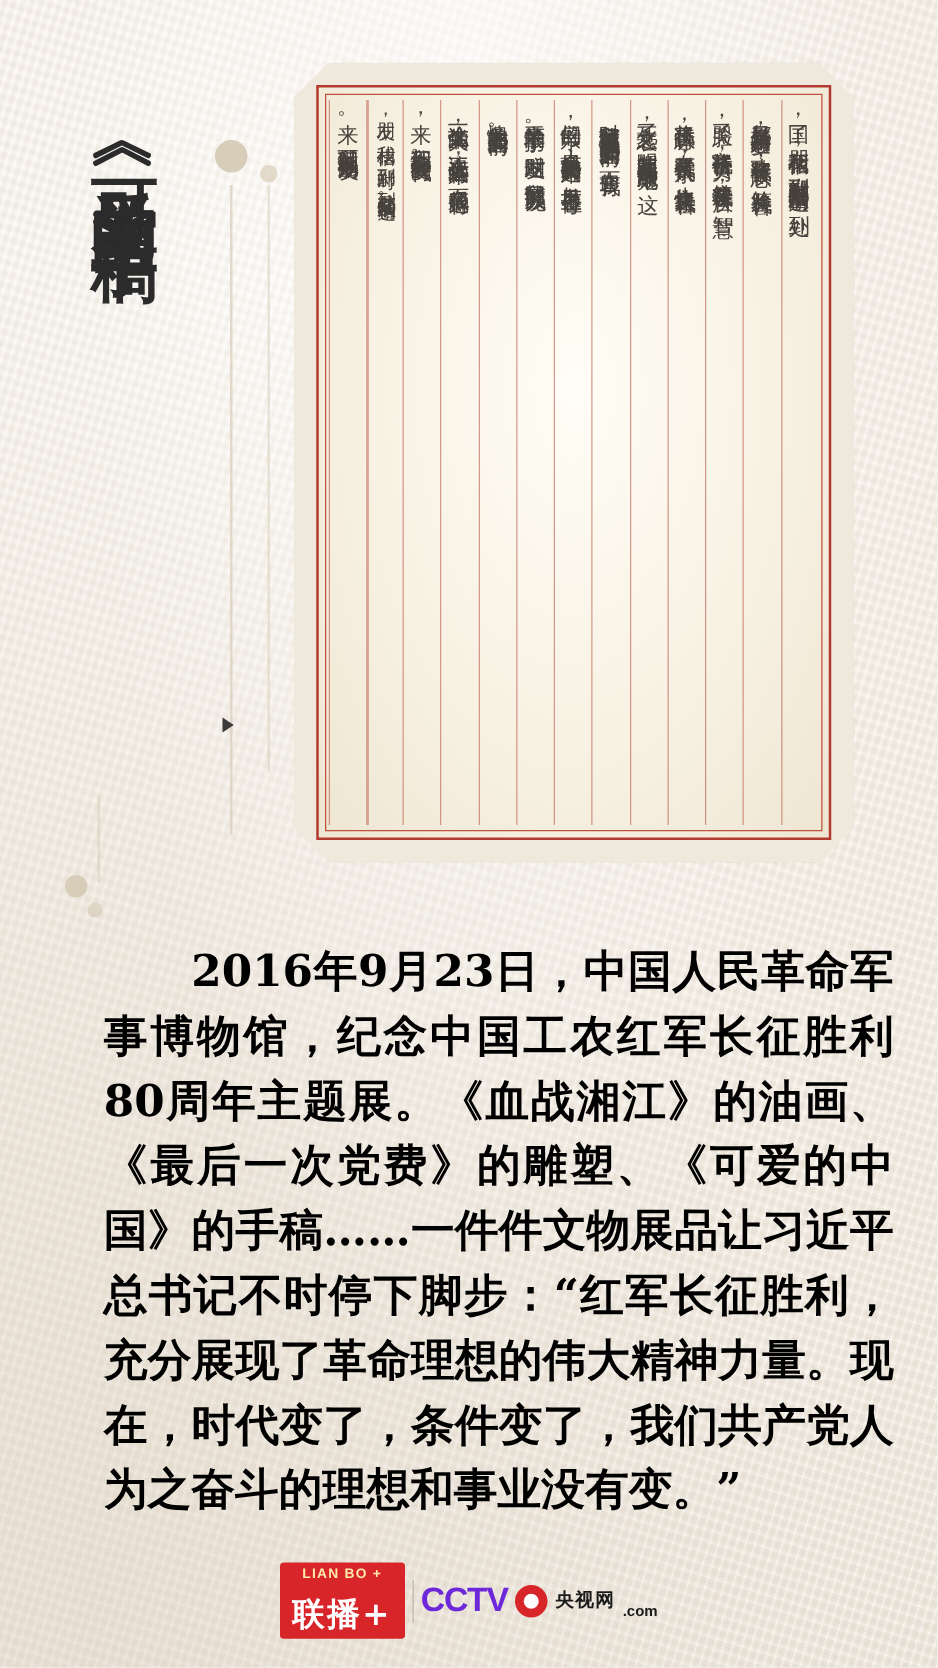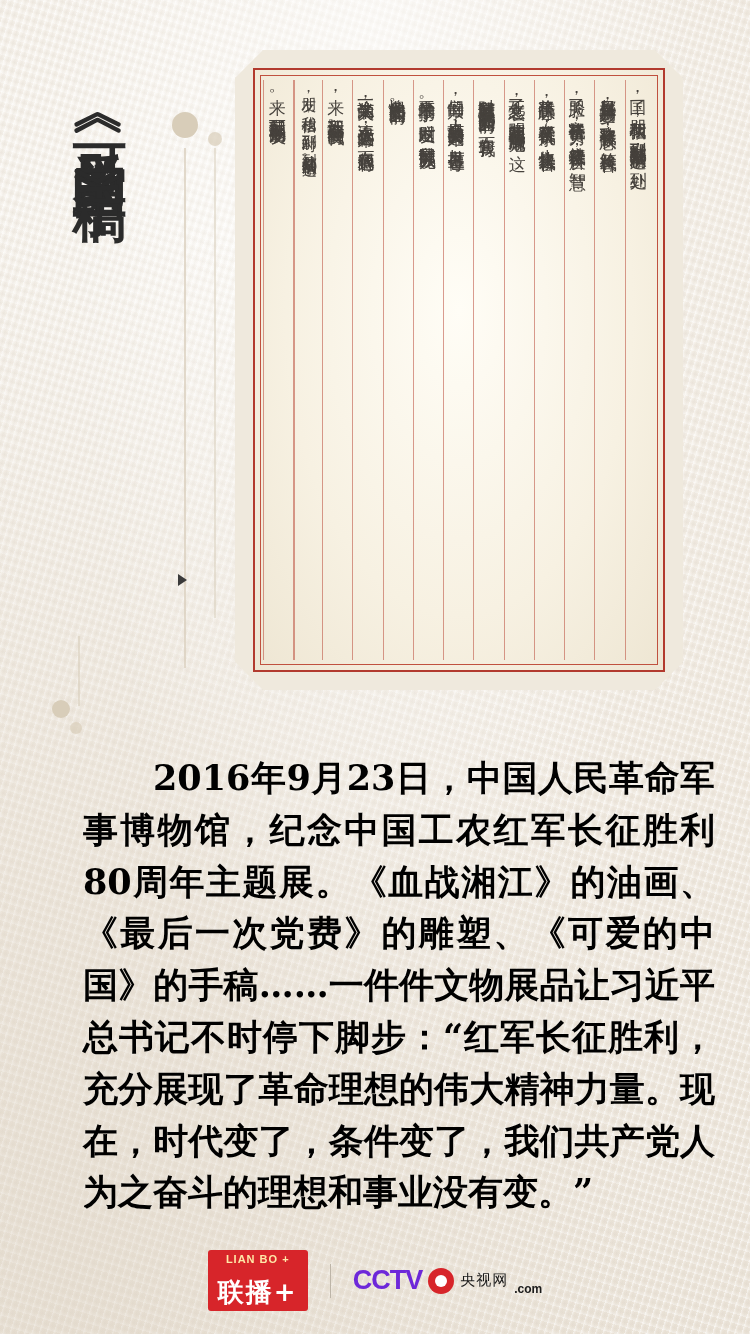--- a/index.html
+++ b/index.html
@@ -170,21 +170,21 @@
 
   
   .footer {
     position: absolute;
     left: 0;
     top: 1250px;
     width: 750px;
     display: flex;
     align-items: center;
     justify-content: center;
-    gap: 22px;
+    gap: 6px;
   }
   .logo-lianbo {
     display: flex;
     flex-direction: column;
     align-items: center;
     background: #d7252a;
     color: #fff;
     padding: 4px 10px 6px;
     border-radius: 3px;
     line-height: 1;
@@ -238,21 +238,21 @@
     background: #fff;
   }
   .cctv-cn {
     display: flex;
     flex-direction: column;
     line-height: 1.05;
   }
   .cctv-cn .cn-main {
     font-family: "DejaVu Serif", "Liberation Serif", serif;
     font-size: 15px;
-    font-weight: normal;
+    font-weight: bold;
     color: #1a1a1a;
     letter-spacing: 1px;
     text-align: center;
   }
   .cctv-dotcom {
     font-family: Liberation Sans, sans-serif;
     font-size: 12px;
     font-weight: bold;
     color: #1a1a1a;
     align-self: flex-end;

